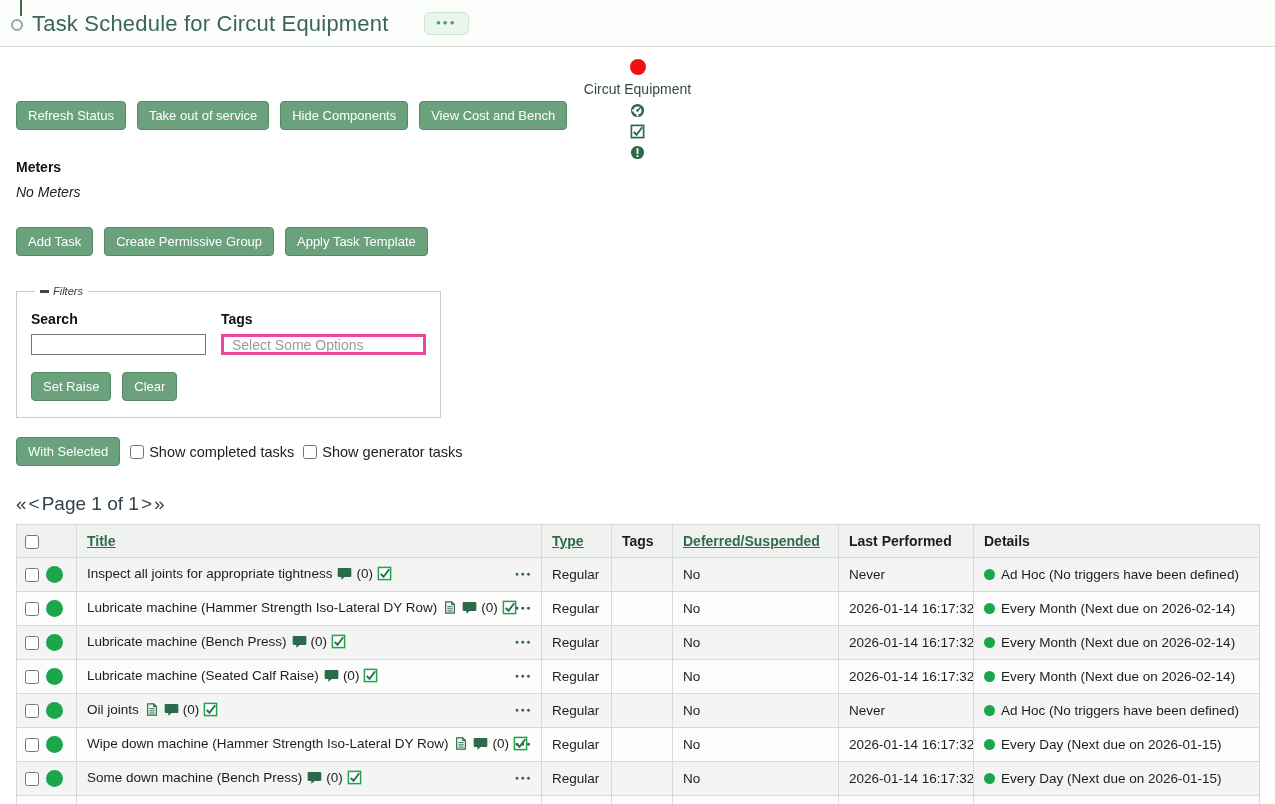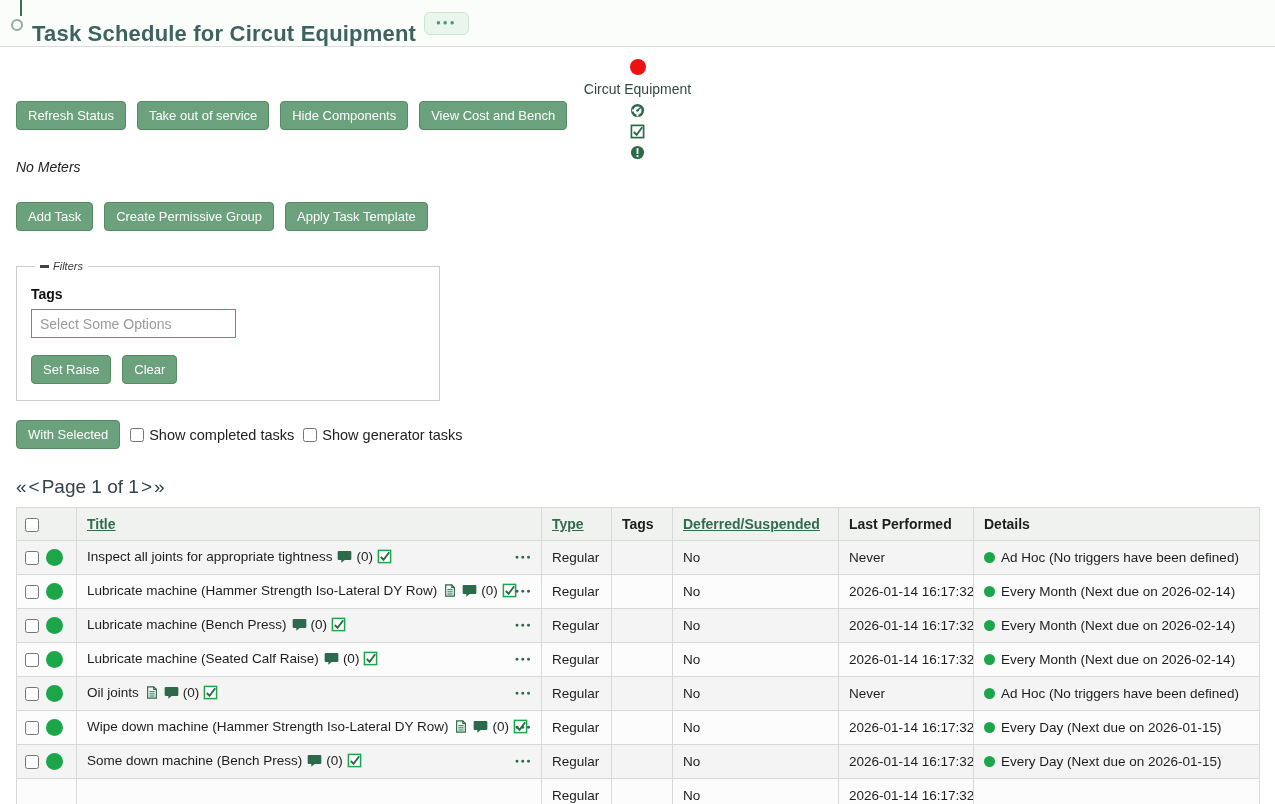--- a/index.html
+++ b/index.html
@@ -25,22 +25,22 @@
     position: absolute; left: 20px; top: 0;
     width: 2px; height: 16px; background: #3e6b51;
   }
   .tree-ring {
     position: absolute; left: 11px; top: 19px;
     width: 12px; height: 12px;
     border: 2px solid #93a9a4; border-radius: 50%;
     background: transparent;
   }
   .page-title {
-    position: absolute; left: 32px; top: 21px;
-    font-size: 22px; font-weight: 700; color: #3c6360;
+    position: absolute; left: 32px; top: 11px;
+    font-size: 22px; font-weight: 400; color: #3c6360;
     letter-spacing: 0.2px;
   }
   .more-btn {
     position: absolute; left: 424px; top: 12px;
     background: #eaf6ec; border: 1px solid #cde4d0;
     border-radius: 6px; padding: 7px 11px 8px;
     font-size: 8px; letter-spacing: 2px; color: #4e9585;
     line-height: 6px; cursor: pointer;
   }
 
@@ -86,21 +86,21 @@
     display: inline-block; width: 9px; height: 3px;
     background: #444; vertical-align: 2px; margin-right: 4px;
   }
   .filter-grid { display: flex; gap: 15px; margin-top: 4px; }
   .filter-field label { display: block; font-weight: 700; font-size: 14px; margin-bottom: 7px; color: #111; }
   .search-input {
     width: 175px; height: 21px; border: 1px solid #767676;
     font-family: inherit; font-size: 13px; padding: 0 4px;
   }
   .tags-input {
-    width: 205px; height: 29px; border: 1px solid #ec4899;
+    width: 205px; height: 21px; border: 3px solid #ec4899;
     font-family: inherit; font-size: 14px; padding: 0 8px; color: #333;
   }
   .tags-input::placeholder { color: #9b9b9b; opacity: 1; }
   .filter-buttons { margin-top: 17px; }
 
   
   .bulk-row { display: flex; align-items: center; margin: 19px 16px 0 16px; }
   .bulk-row .btn { margin-right: 10px; }
   .chk-group { display: flex; align-items: center; margin-right: 9px; }
   .chk-group input { width: 14px; height: 14px; margin-right: 5px; accent-color: #6ba17c; }
@@ -188,32 +188,37 @@
 </div>
 
 <div class="actions-row">
   <button class="btn">Refresh Status</button>
   <button class="btn">Take out of service</button>
   <button class="btn">Hide Components</button>
   <button class="btn">View Cost and Bench</button>
 </div>
 
 <div class="meters">
+  <div class="meters-heading">Meters</div>
   <div class="meters-empty">No Meters</div>
 </div>
 
 <div class="task-actions-row">
   <button class="btn">Add Task</button>
   <button class="btn">Create Permissive Group</button>
   <button class="btn">Apply Task Template</button>
 </div>
 
 <fieldset class="filters-fieldset">
   <legend class="filters-legend"><span class="legend-minus"></span><span>Filters</span></legend>
   <div class="filter-grid">
+    <div class="filter-field">
+      <label>Search</label>
+      <input type="text" class="search-input" value="" style="">
+    </div>
     <div class="filter-field">
       <label>Tags</label>
       <input type="text" class="tags-input" placeholder="Select Some Options" style="">
     </div>
   </div>
   <div class="filter-buttons">
     <button class="btn">Set Raise</button>
     <button class="btn">Clear</button>
   </div>
 </fieldset>

